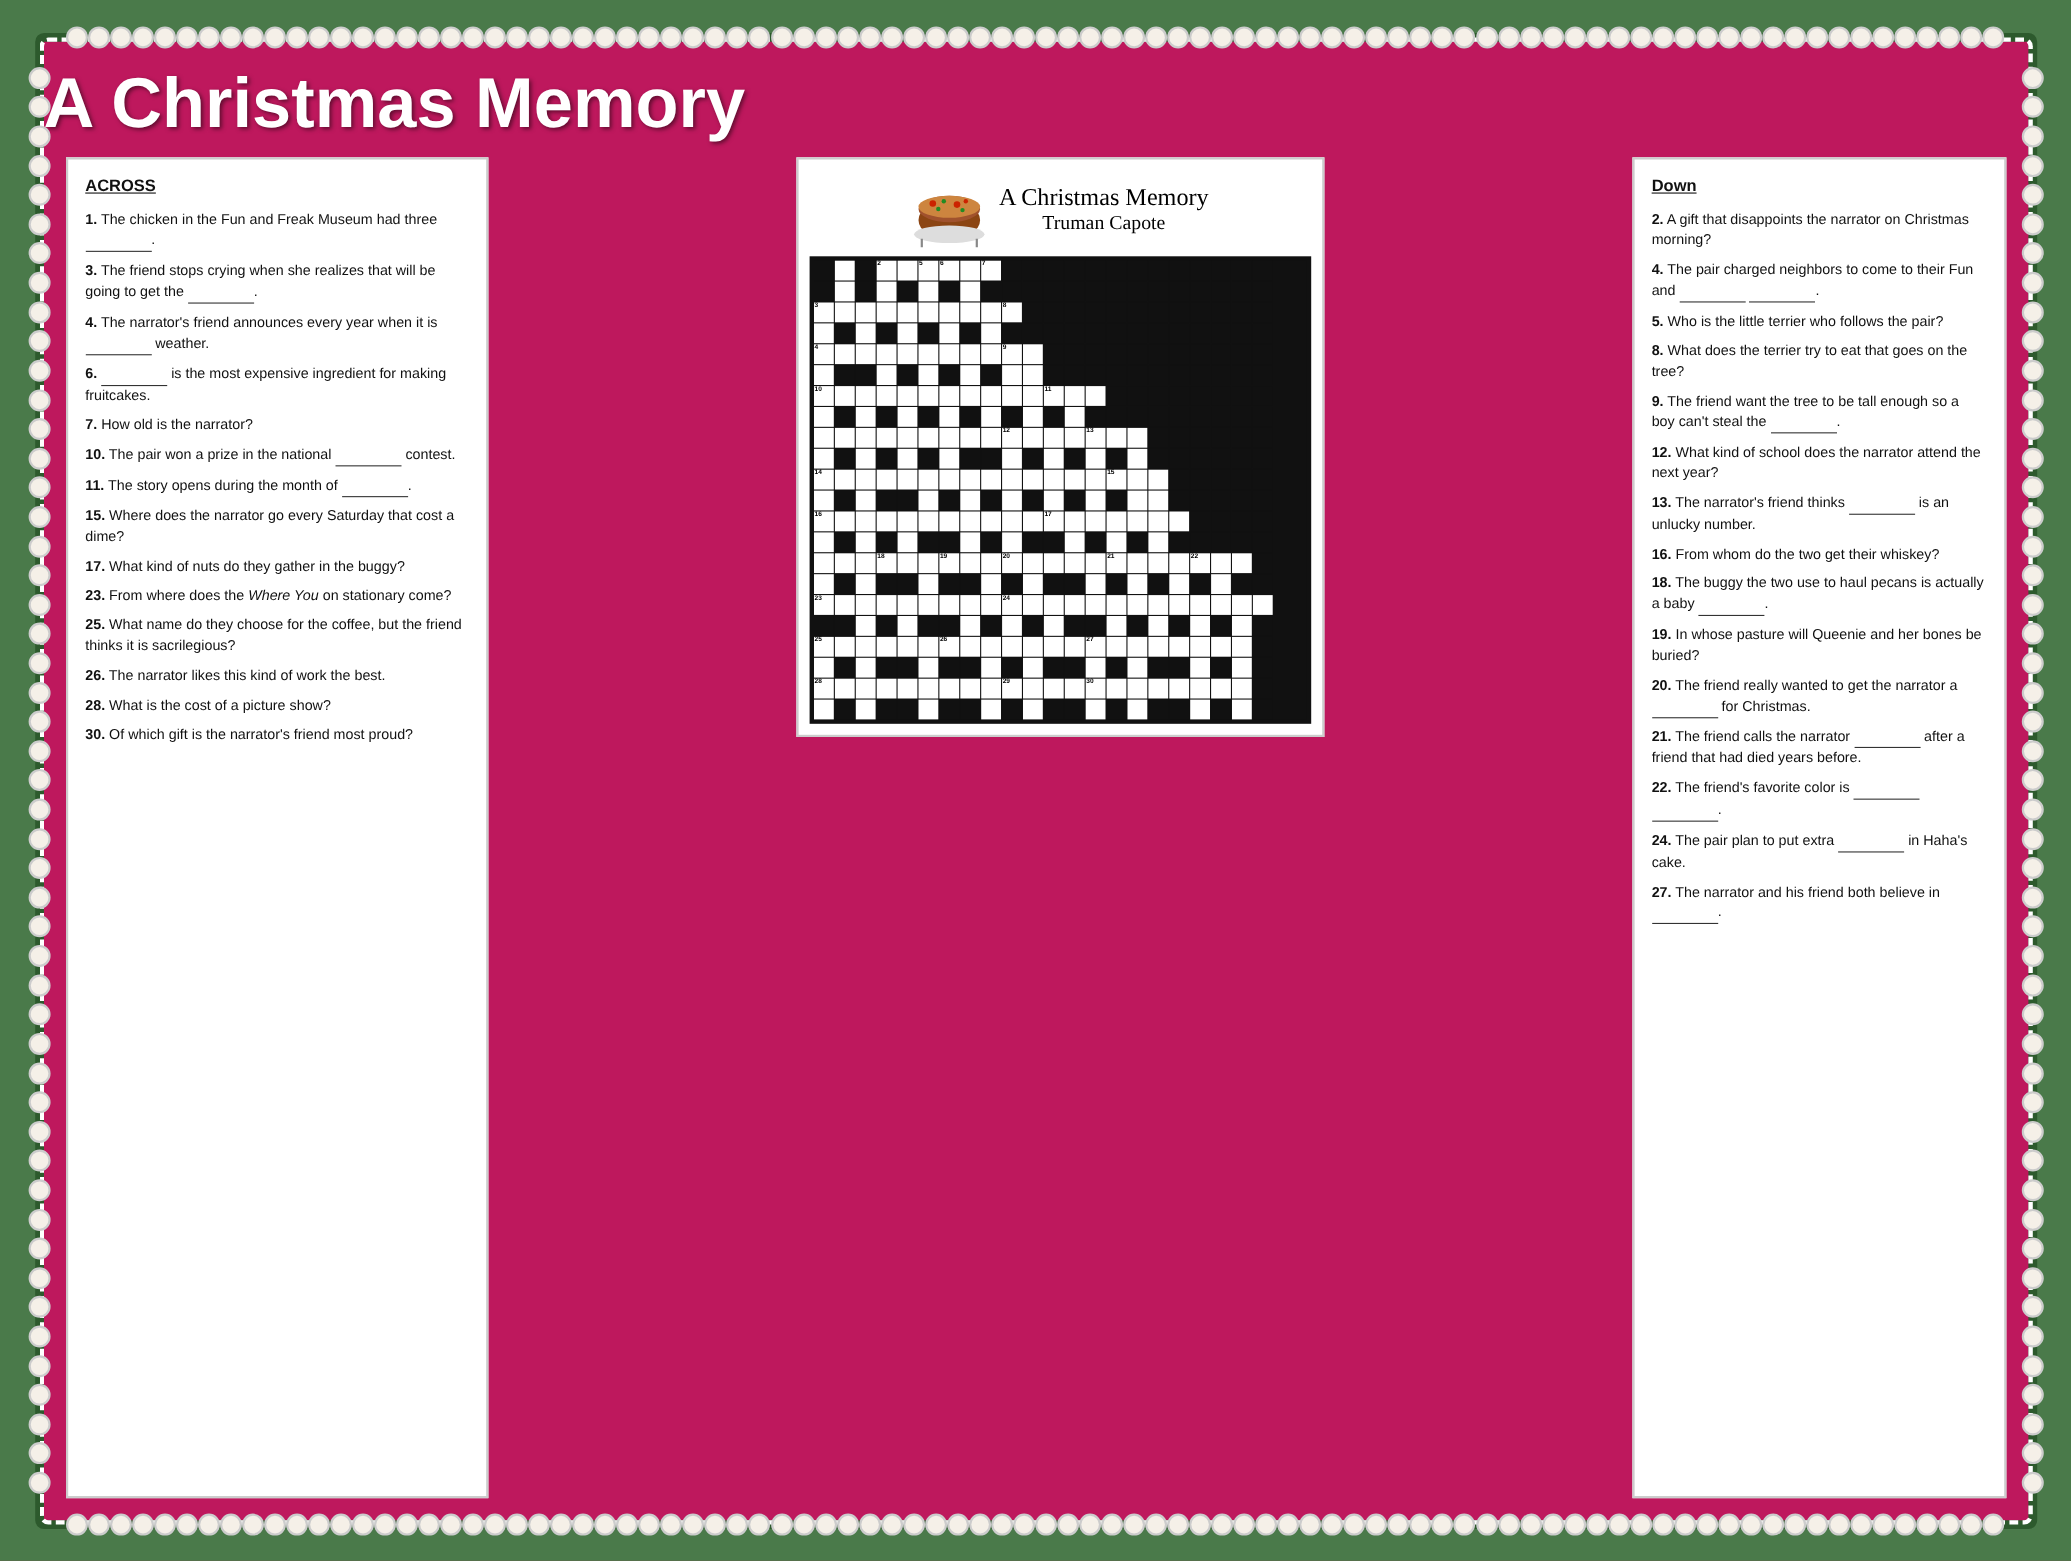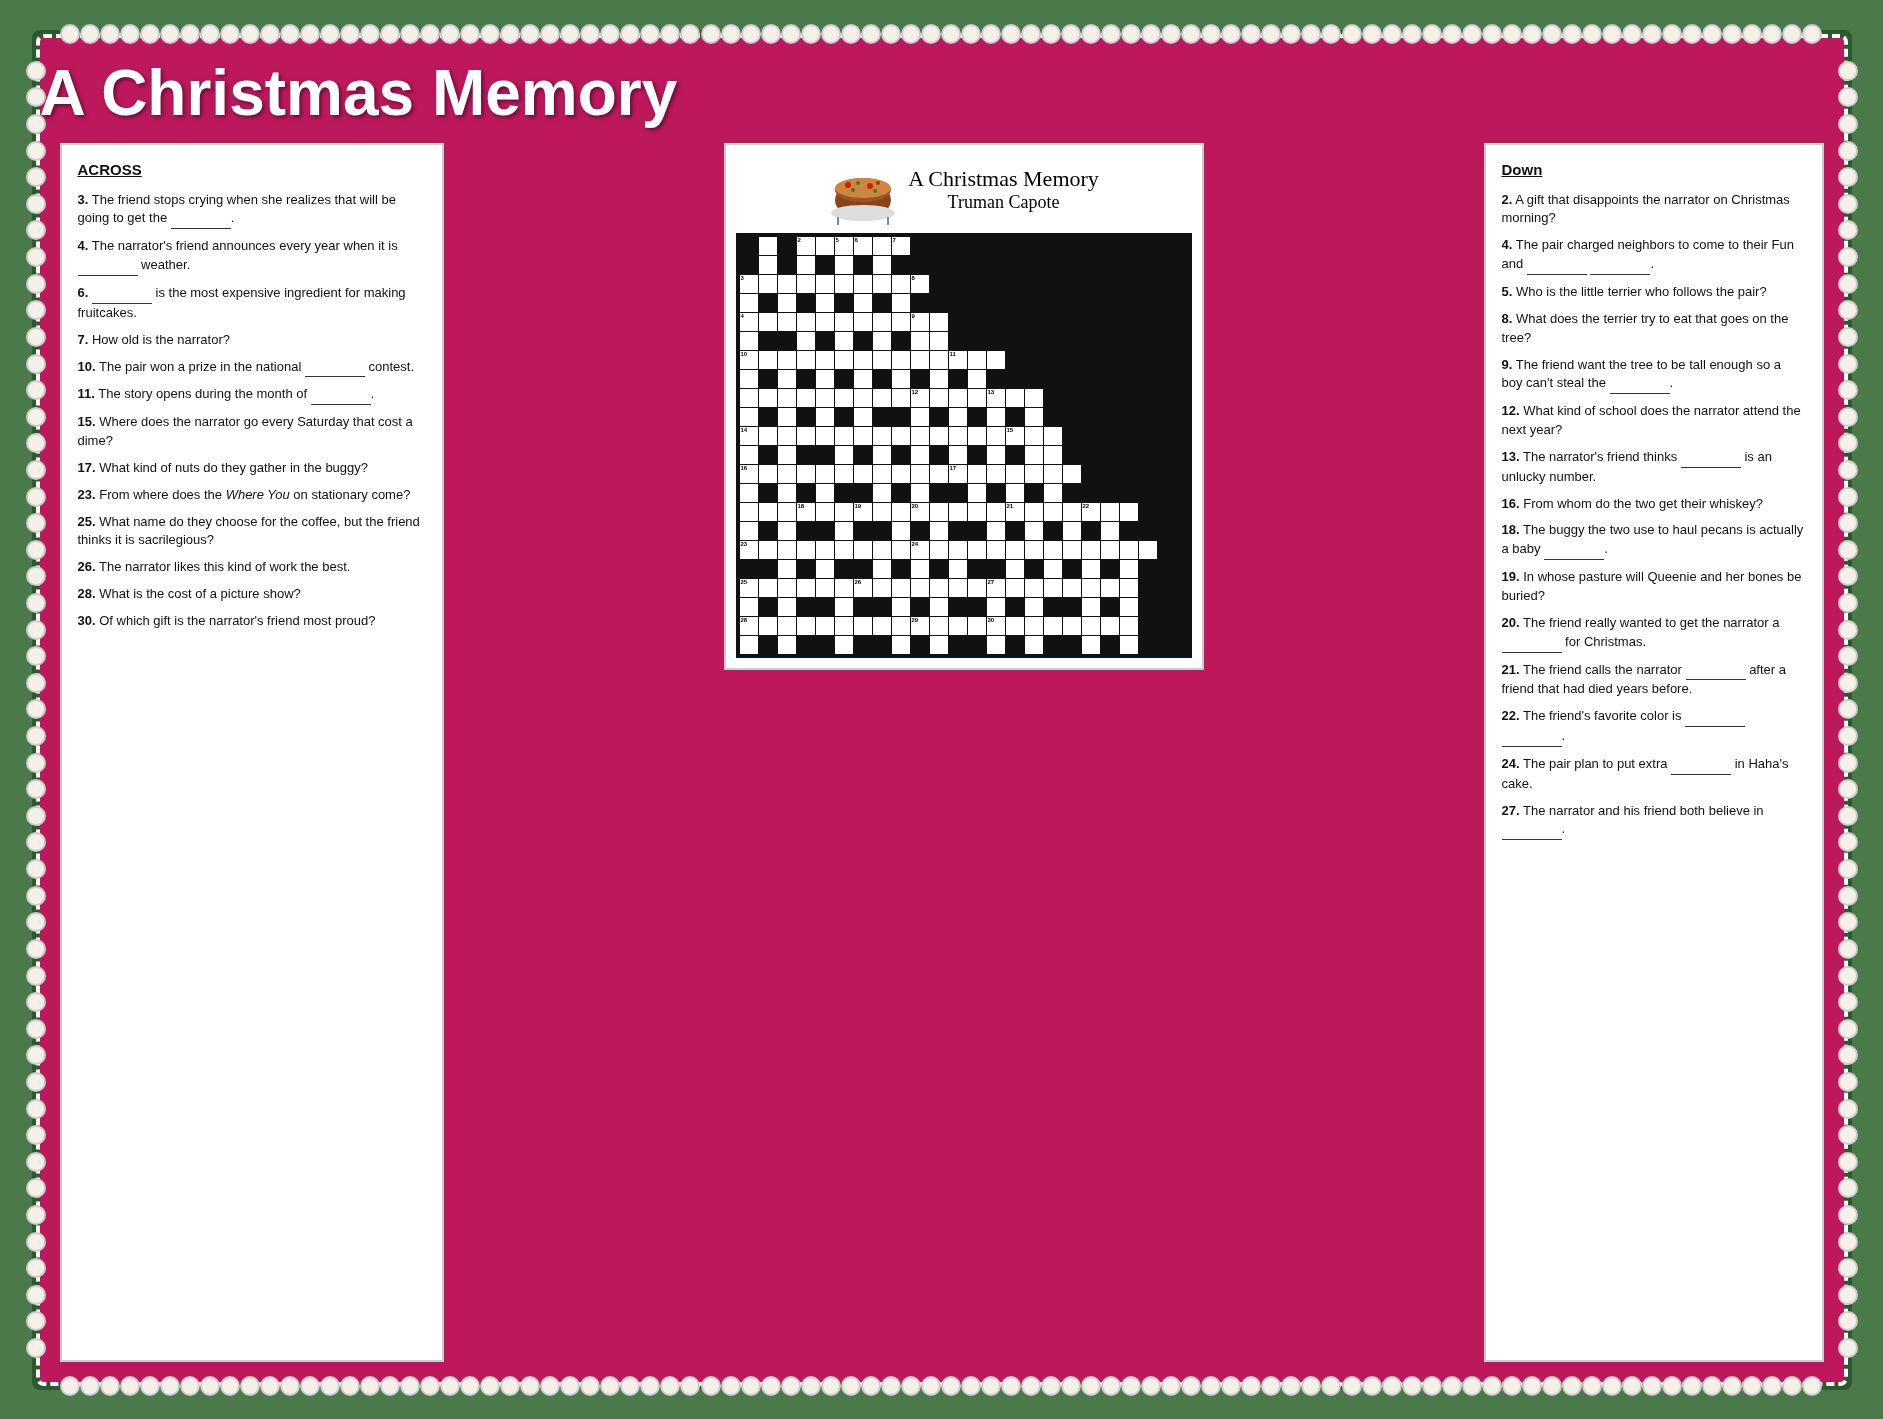--- a/index.html
+++ b/index.html
@@ -481,20 +481,23 @@
       <span>A Christmas Memory</span><br>
     </h1>
   </div>
 
   <div class="content-area">
 
     <div class="clue-panel left-panel">
       <h2>ACROSS</h2>
 
       <div class="clue-item">
+        <p><strong>1.</strong> The chicken in the Fun and Freak Museum had three <span class="blank">&nbsp;&nbsp;&nbsp;&nbsp;&nbsp;&nbsp;&nbsp;</span>.</p>
+      </div>
+      <div class="clue-item">
         <p><strong>3.</strong> The friend stops crying when she realizes that will be going to get the <span class="blank">&nbsp;&nbsp;&nbsp;&nbsp;&nbsp;</span>.</p>
       </div>
       <div class="clue-item">
         <p><strong>4.</strong> The narrator's friend announces every year when it is <span class="blank">&nbsp;&nbsp;&nbsp;&nbsp;&nbsp;&nbsp;&nbsp;&nbsp;</span> weather.</p>
       </div>
       <div class="clue-item">
         <p><strong>6.</strong> <span class="blank">&nbsp;&nbsp;&nbsp;&nbsp;&nbsp;&nbsp;&nbsp;&nbsp;&nbsp;&nbsp;&nbsp;&nbsp;&nbsp;&nbsp;</span> is the most expensive ingredient for making fruitcakes.</p>
       </div>
       <div class="clue-item">
         <p><strong>7.</strong> How old is the narrator?</p>

